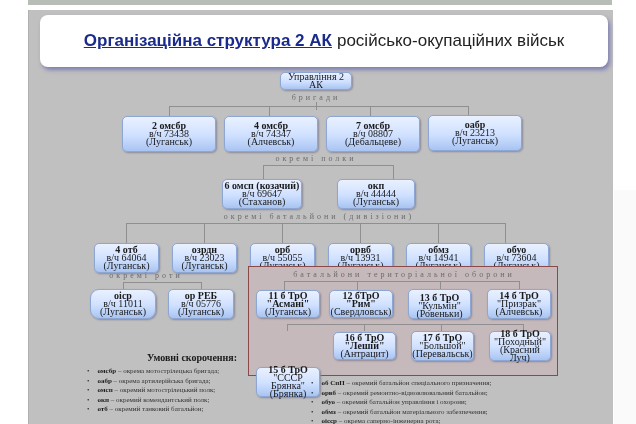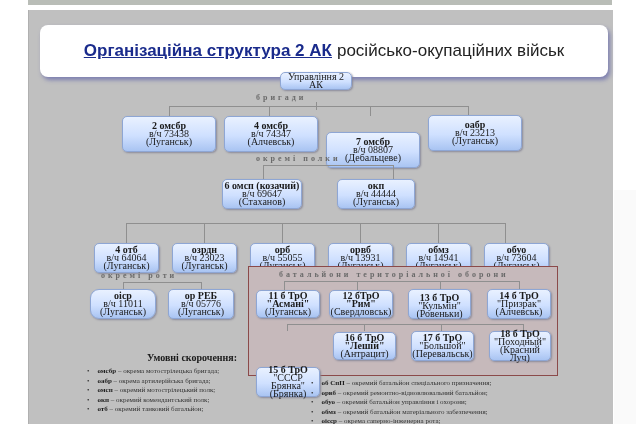--- a/index.html
+++ b/index.html
@@ -15,39 +15,39 @@
   .slide {
     position:absolute; left:28px; top:10px; width:584px; height:414px;
     background:#c0c0c0;
     border-left:1px solid #b0b0b0;
   }
   .rightpanel {
     position:absolute; left:614px; top:190px; width:22px; height:234px;
     background:#fafafa;
   }
   .titlebox {
-    position:absolute; left:11px; top:15px; width:568px; height:52px;
+    position:absolute; left:11px; top:5px; width:568px; height:52px;
     background:#ffffff; border-radius:8px;
     box-shadow:2px 3px 4px #7d7fb0;
     display:flex; align-items:center; justify-content:center;
     font-family:"Liberation Sans", sans-serif; font-size:17px; color:#222;
   }
   .titlebox .link { color:#1a2b8c; text-decoration:underline; font-weight:bold; margin-right:5px; }
   .node {
     position:absolute; box-sizing:border-box;
     background:linear-gradient(#e9f1ff 0%, #cfe0ff 55%, #a9c4f2 100%);
     border:1px solid #8ea6d4; border-radius:5px;
     box-shadow:1px 1px 2px #8a8a9a;
     display:flex; flex-direction:column; align-items:center; justify-content:center;
     font-size:10px; line-height:8px; color:#1a1a1a; text-align:center;
   }
   .node .nm { font-weight:bold; }
   .sect {
     position:absolute; font-size:8px; letter-spacing:3px; color:#6a6a6a;
-    font-weight:bold; text-align:left; white-space:nowrap;
+    font-weight:normal; text-align:center; white-space:nowrap;
   }
   .line { position:absolute; background:#8f8f8f; }
   .trobox {
     position:absolute; left:219px; top:256px; width:310px; height:110px;
     border:1.5px solid #8b4a4a; background:#c6b9bb; box-sizing:border-box;
   }
   .legend-title {
     position:absolute; left:118px; top:342px; font-size:10px; font-weight:bold; color:#1a1a1a;
   }
   .legend { position:absolute; font-size:7px; color:#333; margin:0; padding:0; list-style:none; }
@@ -83,21 +83,21 @@
   <div class="node" style="left:93px;top:106px;width:94px;height:36px;">
     <span class="nm">2 омсбр</span>
     <span>в/ч 73438</span>
     <span>(Луганськ)</span>
   </div>
   <div class="node" style="left:195px;top:106px;width:94px;height:36px;">
     <span class="nm">4 омсбр</span>
     <span>в/ч 74347</span>
     <span>(Алчевськ)</span>
   </div>
-  <div class="node" style="left:297px;top:106px;width:94px;height:36px;margin-top:16px;">
+  <div class="node" style="left:297px;top:106px;width:94px;height:36px;">
     <span class="nm">7 омсбр</span>
     <span>в/ч 08807</span>
     <span>(Дебальцеве)</span>
   </div>
   <div class="node" style="left:399px;top:105px;width:94px;height:36px;">
     <span class="nm">оабр</span>
     <span>в/ч 23213</span>
     <span>(Луганськ)</span>
   </div>
 
@@ -111,20 +111,21 @@
     <span class="nm">6 омсп (козачий)</span>
     <span>в/ч 69647</span>
     <span>(Стаханов)</span>
   </div>
   <div class="node" style="left:308px;top:169px;width:78px;height:30px;">
     <span class="nm">окп</span>
     <span>в/ч 44444</span>
     <span>(Луганськ)</span>
   </div>
 
+  <div class="sect" style="left:180px;top:202px;width:220px;">окремі батальйони (дивізіони)</div>
 
   <div class="line" style="left:97px;top:213px;width:380px;height:1px;"></div>
   <div class="line" style="left:97px;top:213px;width:1px;height:20px;"></div>
   <div class="line" style="left:175px;top:213px;width:1px;height:20px;"></div>
   <div class="line" style="left:253px;top:213px;width:1px;height:20px;"></div>
   <div class="line" style="left:331px;top:213px;width:1px;height:20px;"></div>
   <div class="line" style="left:409px;top:213px;width:1px;height:20px;"></div>
   <div class="line" style="left:476px;top:213px;width:1px;height:20px;"></div>
 
   <div class="node" style="left:65px;top:233px;width:65px;height:30px;">

